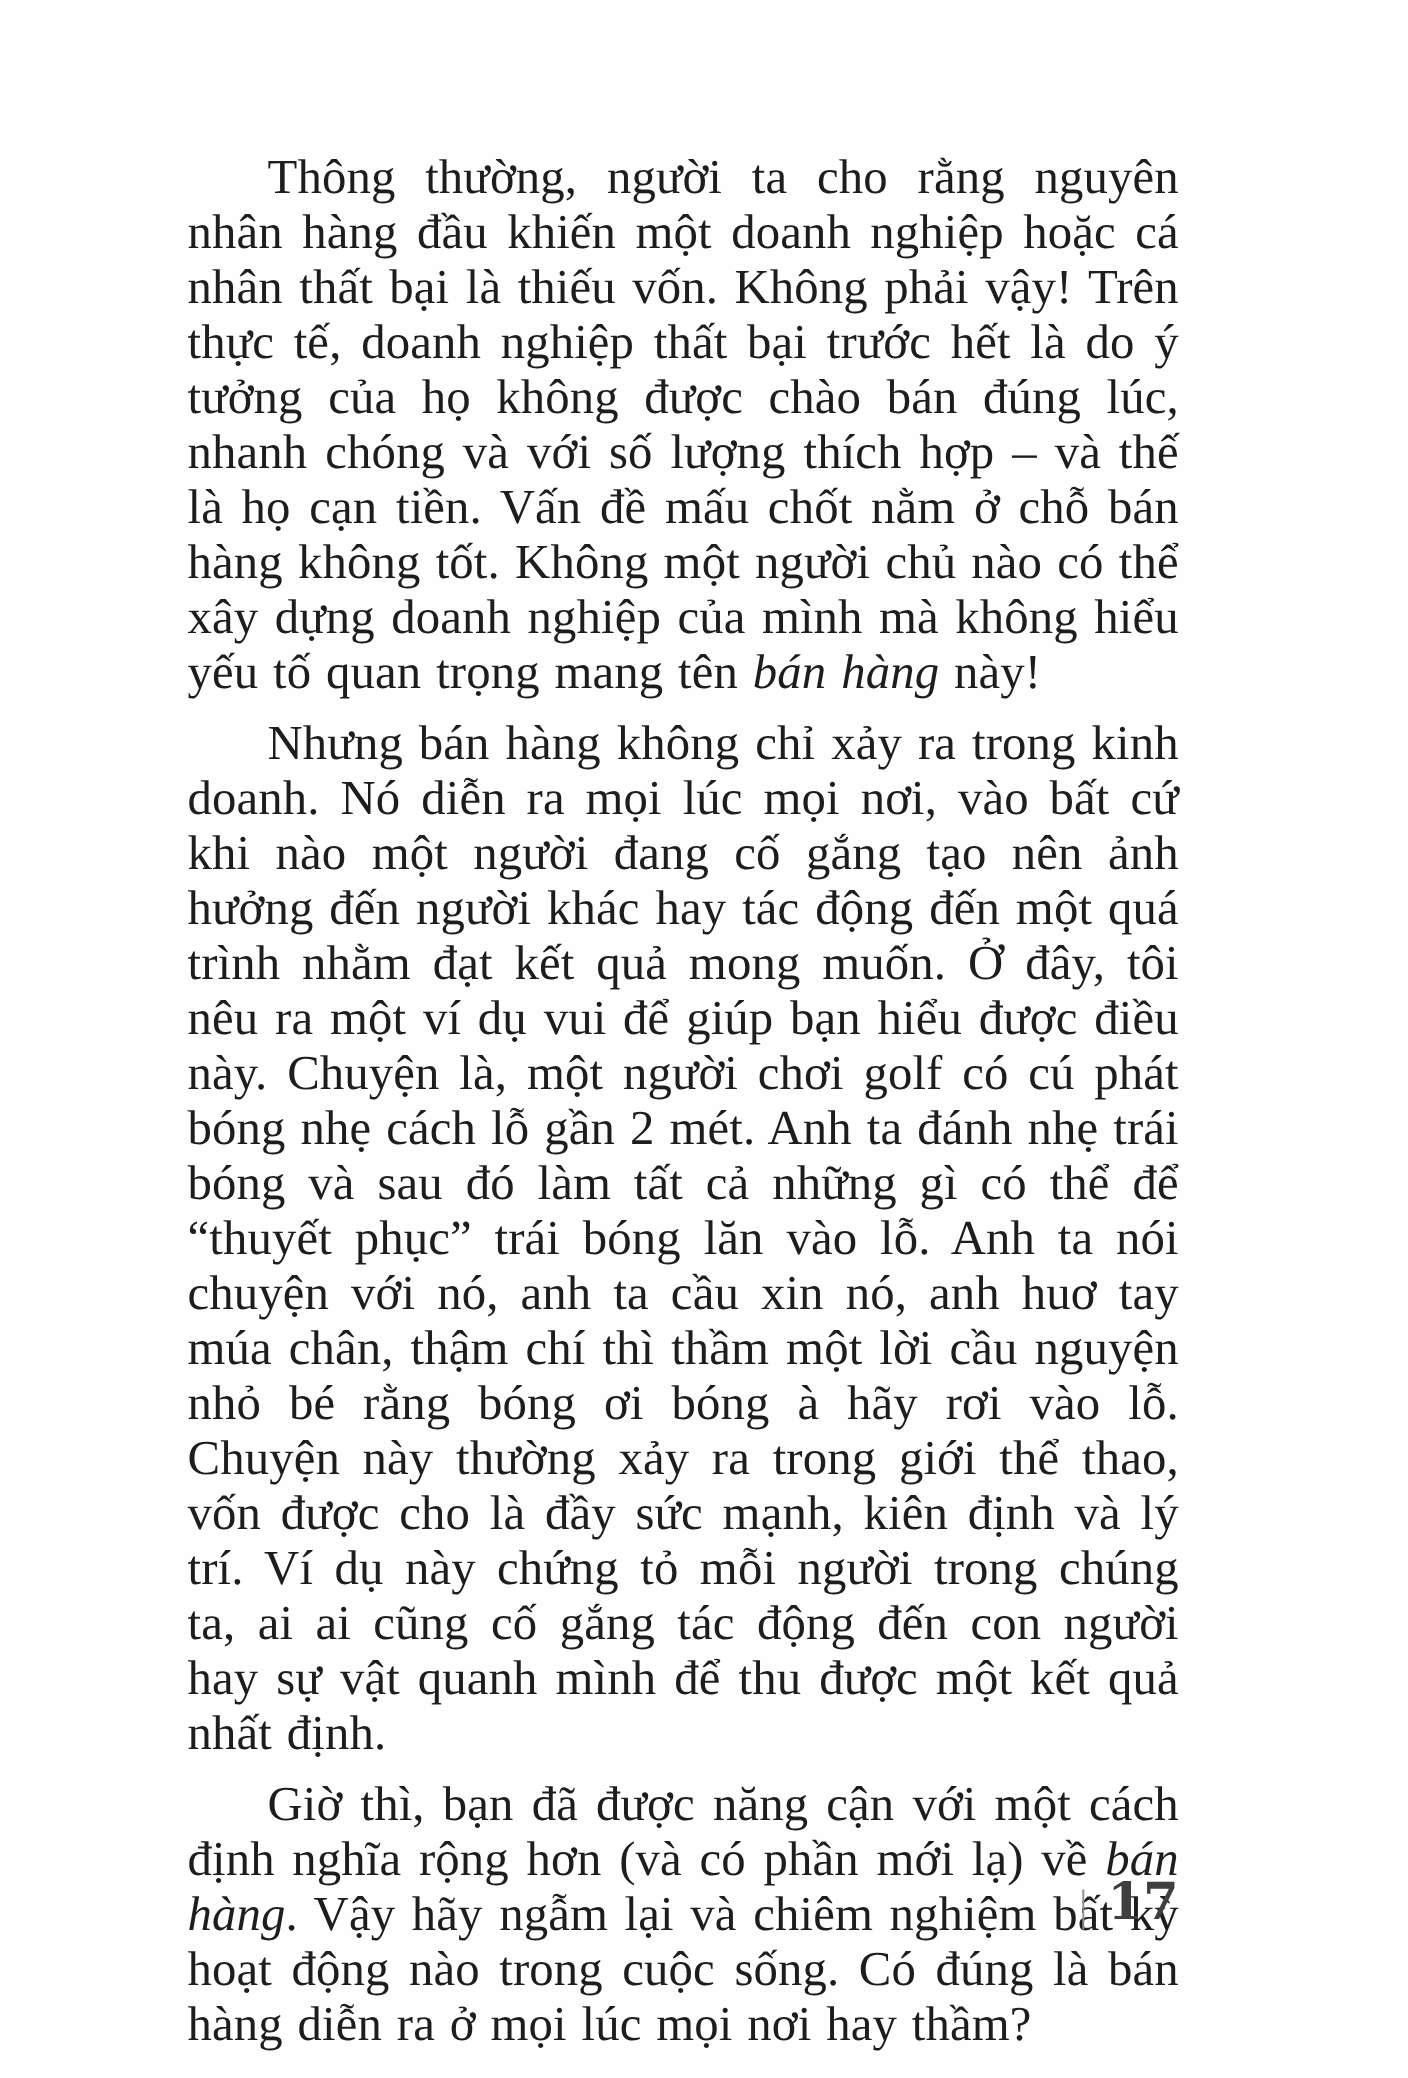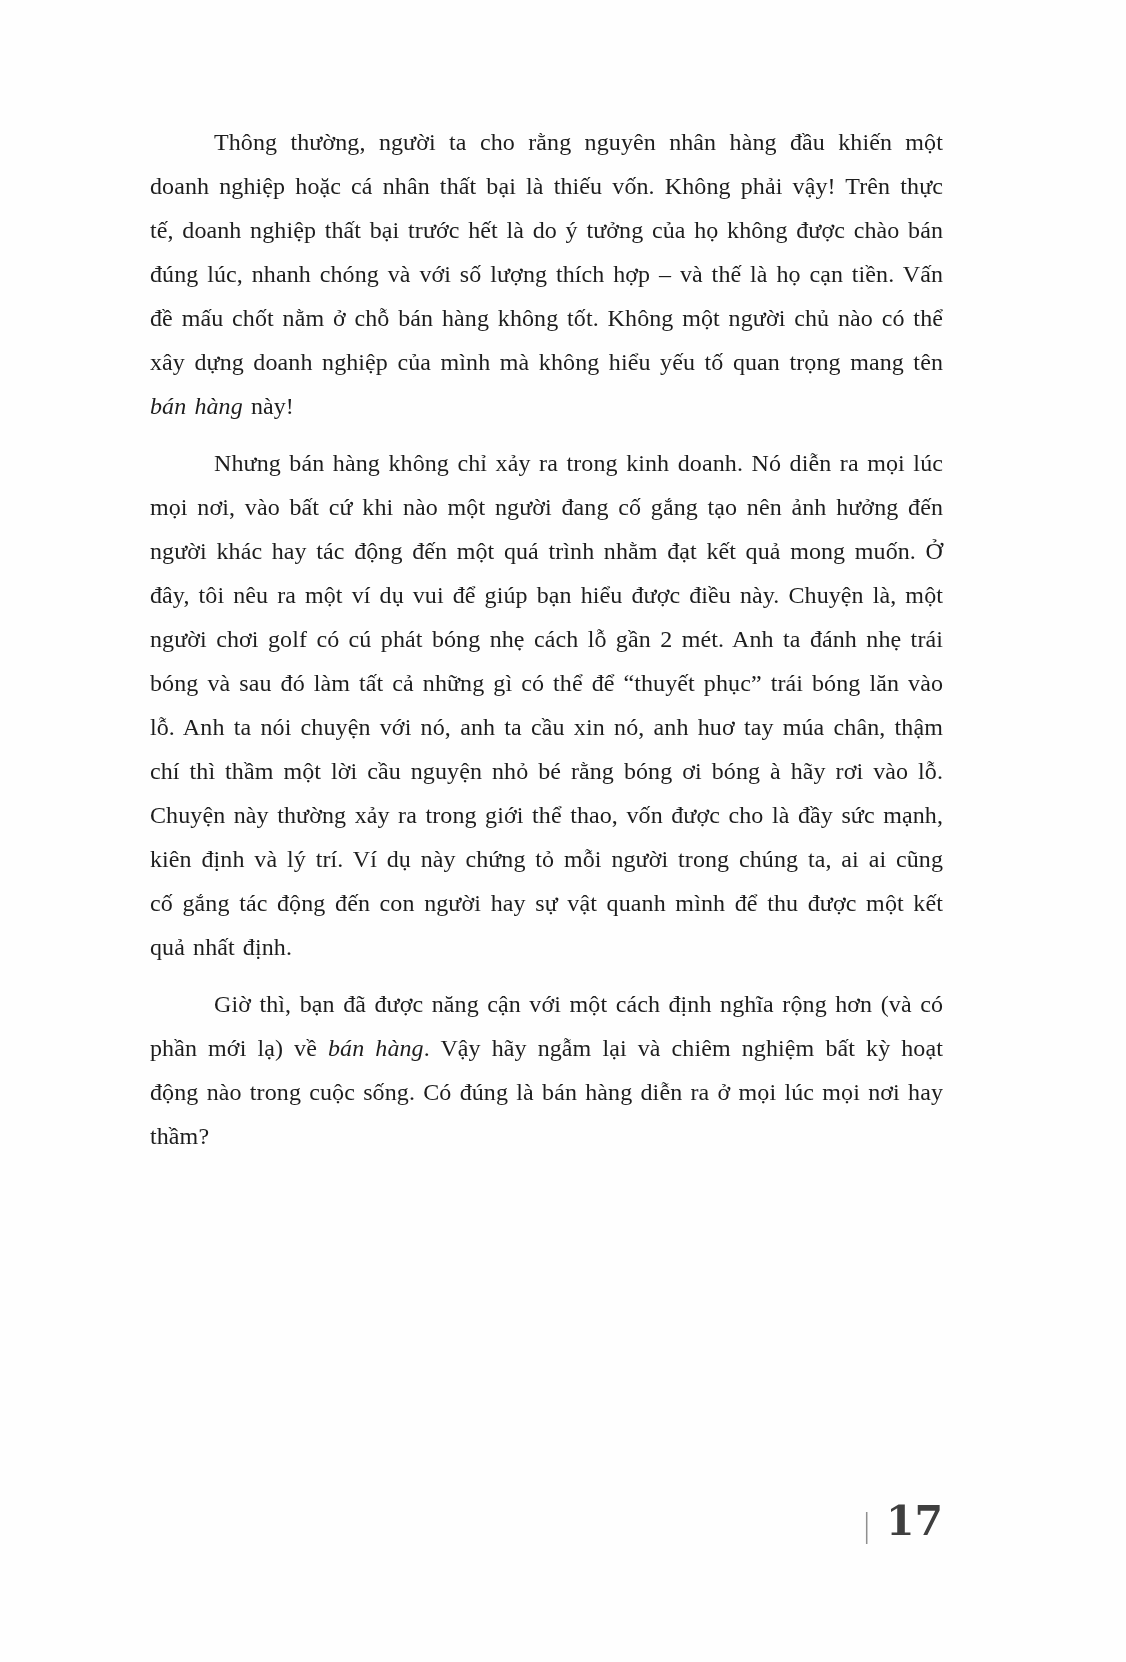--- a/index.html
+++ b/index.html
@@ -17,21 +17,21 @@
     color: #1d1d1d;
   }
   .textblock {
     position: absolute;
     left: 150px;
     top: 120px;
     width: 793px;
   }
   .textblock p {
     margin: 0 0 13px 0;
-    font-size: 24px;
+    font-size: 39px;
     line-height: 44px;
     text-align: justify;
     text-indent: 64px;
     letter-spacing: 0.1px;
     word-spacing: 2px;
     font-family: Liberation Serif, serif;
   }
   .textblock p em {
     font-style: italic;
   }

